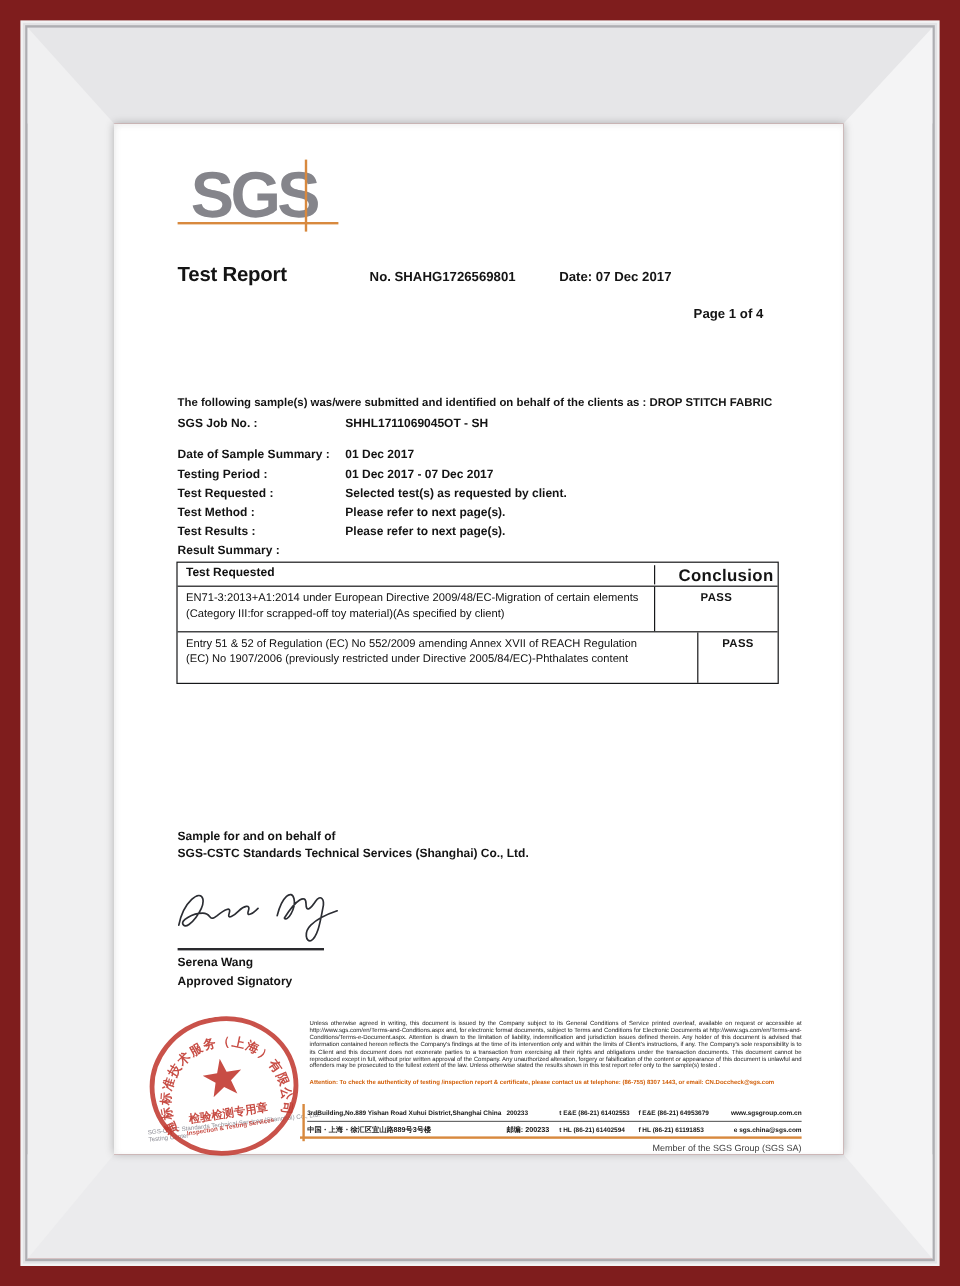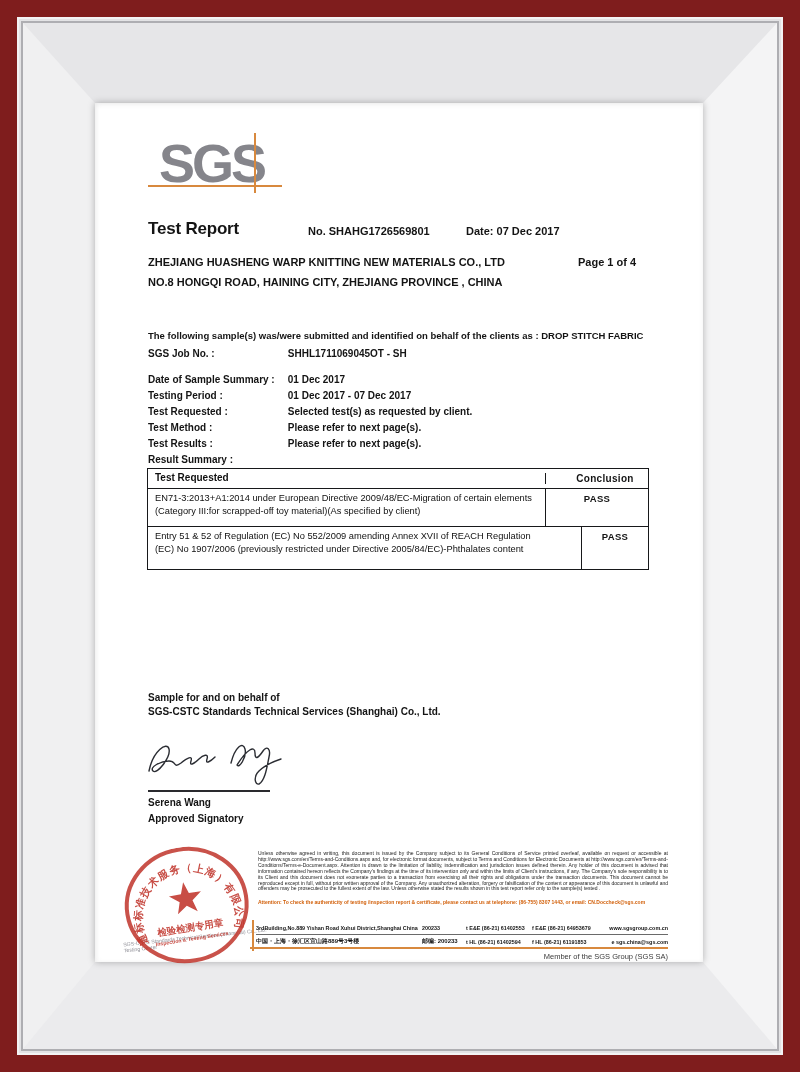--- a/index.html
+++ b/index.html
@@ -39,21 +39,21 @@
   .rs-heading{left:53px;top:351px;font-size:10px;font-weight:700;}
   
   .rs-table{left:52px;top:365px;width:500px;border:1.6px solid #17181a;background:#fff;}
   .rs-row{display:flex;border-top:1.2px solid #17181a;}
   .rs-row.head{border-top:none;height:19px;align-items:center;}
   .rs-cell-test{width:397px;box-sizing:border-box;padding:3px 10px 4px 7px;
                 font-size:9.3px;line-height:12.8px;font-weight:400;color:#101010;}
   .rs-row.head .rs-cell-test{font-size:10px;font-weight:700;padding-top:0;padding-bottom:0;}
   .rs-cell-con{flex:1;border-left:1.2px solid #17181a;display:flex;justify-content:center;
                align-items:flex-start;padding-top:4px;font-size:9.5px;font-weight:700;letter-spacing:.3px;}
-  .rs-row.head .rs-cell-con{align-items:center;padding-top:0;font-size:10px;padding-left:16px;}
+  .rs-row.head .rs-cell-con{align-items:center;padding-top:0;font-size:14px;padding-left:16px;}
   .rs-row.r1{min-height:37px;}
   .rs-row.r2{min-height:42px;gap:36px;}
   
   .sig-line1{left:53px;top:589px;font-size:10px;font-weight:700;}
   .sig-line2{left:53px;top:603px;font-size:10px;font-weight:700;}
   .sig-script{left:48px;top:632px;width:160px;height:52px;}
   .sig-underline{left:53px;top:687px;width:122px;height:2.2px;background:#2a2a2e;}
   .sig-name{left:53px;top:694px;font-size:10px;font-weight:700;}
   .sig-title{left:53px;top:710px;font-size:10px;font-weight:700;}
   
@@ -88,24 +88,20 @@
 
     <div class="abs logo-text">SGS</div>
     <div class="abs logo-hline"></div>
     <div class="abs logo-vline"></div>
 
     <div class="abs doc-title">Test Report</div>
     <div class="abs hdr-no">No. SHAHG1726569801</div>
     <div class="abs hdr-date">Date: 07 Dec 2017</div>
     <div class="abs hdr-page">Page 1 of 4</div>
 
-    <div class="abs client">
-      <div>ZHEJIANG HUASHENG WARP KNITTING NEW MATERIALS CO., LTD</div>
-      <div>NO.8 HONGQI ROAD, HAINING CITY, ZHEJIANG PROVINCE , CHINA</div>
-    </div>
 
     <div class="abs sample-line">The following sample(s) was/were submitted and identified on behalf of the clients as : DROP STITCH FABRIC</div>
 
     <div class="abs job-row">
       <span class="lbl">SGS Job No. :</span>
       <span>SHHL1711069045OT - SH</span>
     </div>
 
     <div class="abs info-row" style="top:271px">
       <span class="lbl">Date of Sample Summary :</span>

